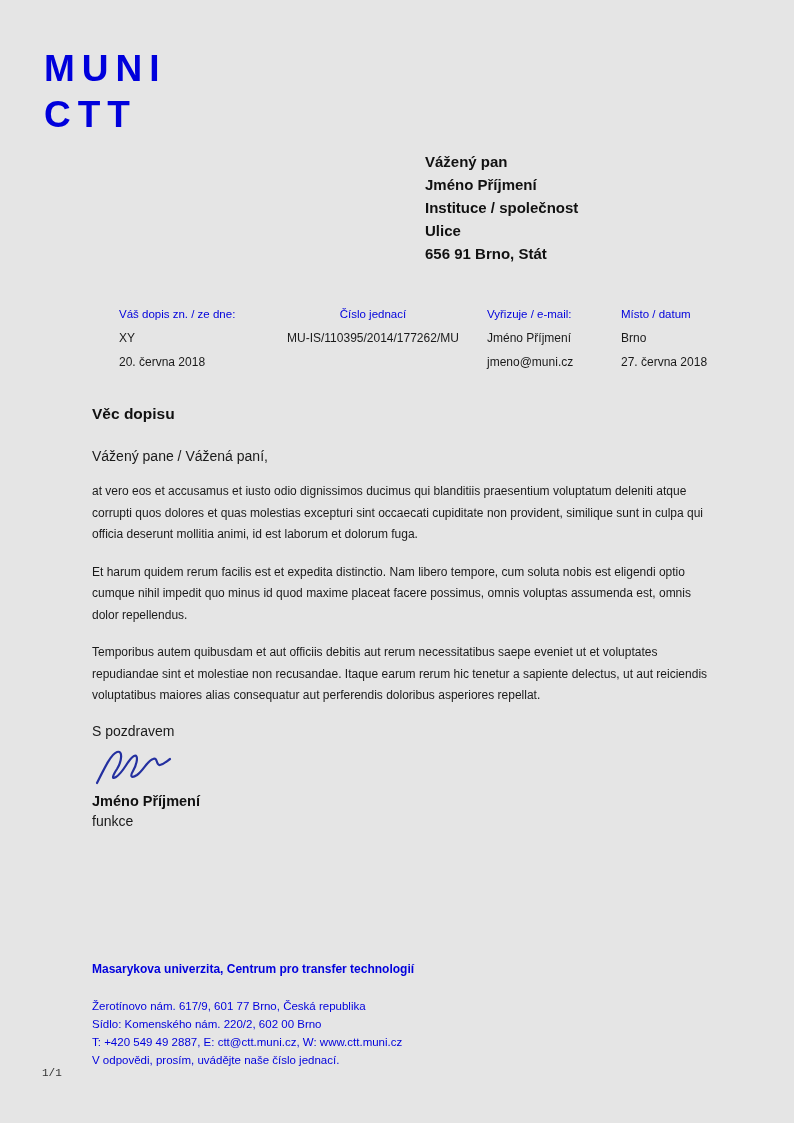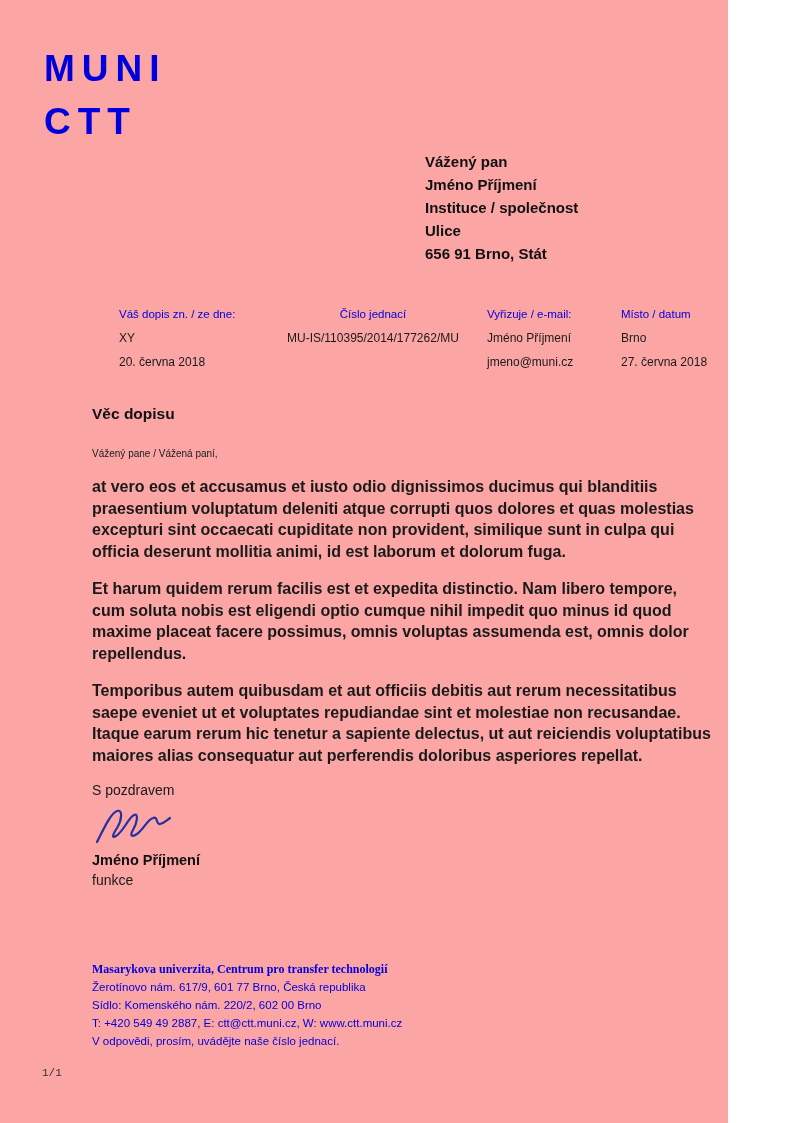--- a/index.html
+++ b/index.html
@@ -4,43 +4,43 @@
 <style>
   * { margin: 0; padding: 0; box-sizing: border-box; }
   html, body { background: #ffffff; }
   body {
     font-family: "Liberation Sans", sans-serif;
     color: #1a1a1a;
     width: 794px;
   }
   .page {
     position: relative;
-    width: 728px;
+    width: 794px;
     height: 1123px;
-    background: #fca5a5;
+    background: #e5e5e5;
     overflow: hidden;
   }
 
   
   .logo {
     position: absolute;
     left: 44px;
     top: 50px;
     color: #0000DC;
     font-weight: 700;
     line-height: 1;
   }
   .logo-line1 {
     font-size: 37px;
     letter-spacing: 7px;
   }
   .logo-line2 {
     font-size: 37px;
     letter-spacing: 7px;
-    margin-top: 16px;
+    margin-top: 9px;
   }
 
   
   .recipient {
     position: absolute;
     left: 425px;
     top: 150px;
     font-size: 15px;
     font-weight: 700;
     line-height: 23px;
@@ -78,29 +78,28 @@
     top: 405px;
     width: 622px;
   }
   .subject {
     font-size: 15.5px;
     font-weight: 700;
     color: #111111;
     margin-bottom: 25px;
   }
   .salutation {
-    font-size: 10px;
+    font-size: 14px;
     margin-bottom: 17px;
   }
   .para {
-    font-size: 16px;
+    font-size: 12px;
     line-height: 21.5px;
     margin-bottom: 16px;
     color: #1a1a1a;
-    font-weight: bold;
   }
   .closing {
     font-size: 14px;
     margin-top: 2px;
   }
   .signature-wrap {
     margin: 8px 0 4px 2px;
     height: 42px;
   }
   .sig-name {
@@ -120,21 +119,21 @@
     left: 92px;
     top: 960px;
     width: 640px;
     color: #0000DC;
     font-size: 11.5px;
     line-height: 18px;
   }
   .footer-org {
     font-weight: 700;
     font-size: 12px;
-    font-family: Liberation Serif, serif;
+    margin-bottom: 19px;
   }
   .page-number {
     position: absolute;
     left: 42px;
     top: 1067px;
     font-size: 11px;
     color: #333333;
     font-family: Liberation Mono, monospace;
   }
 </style>

